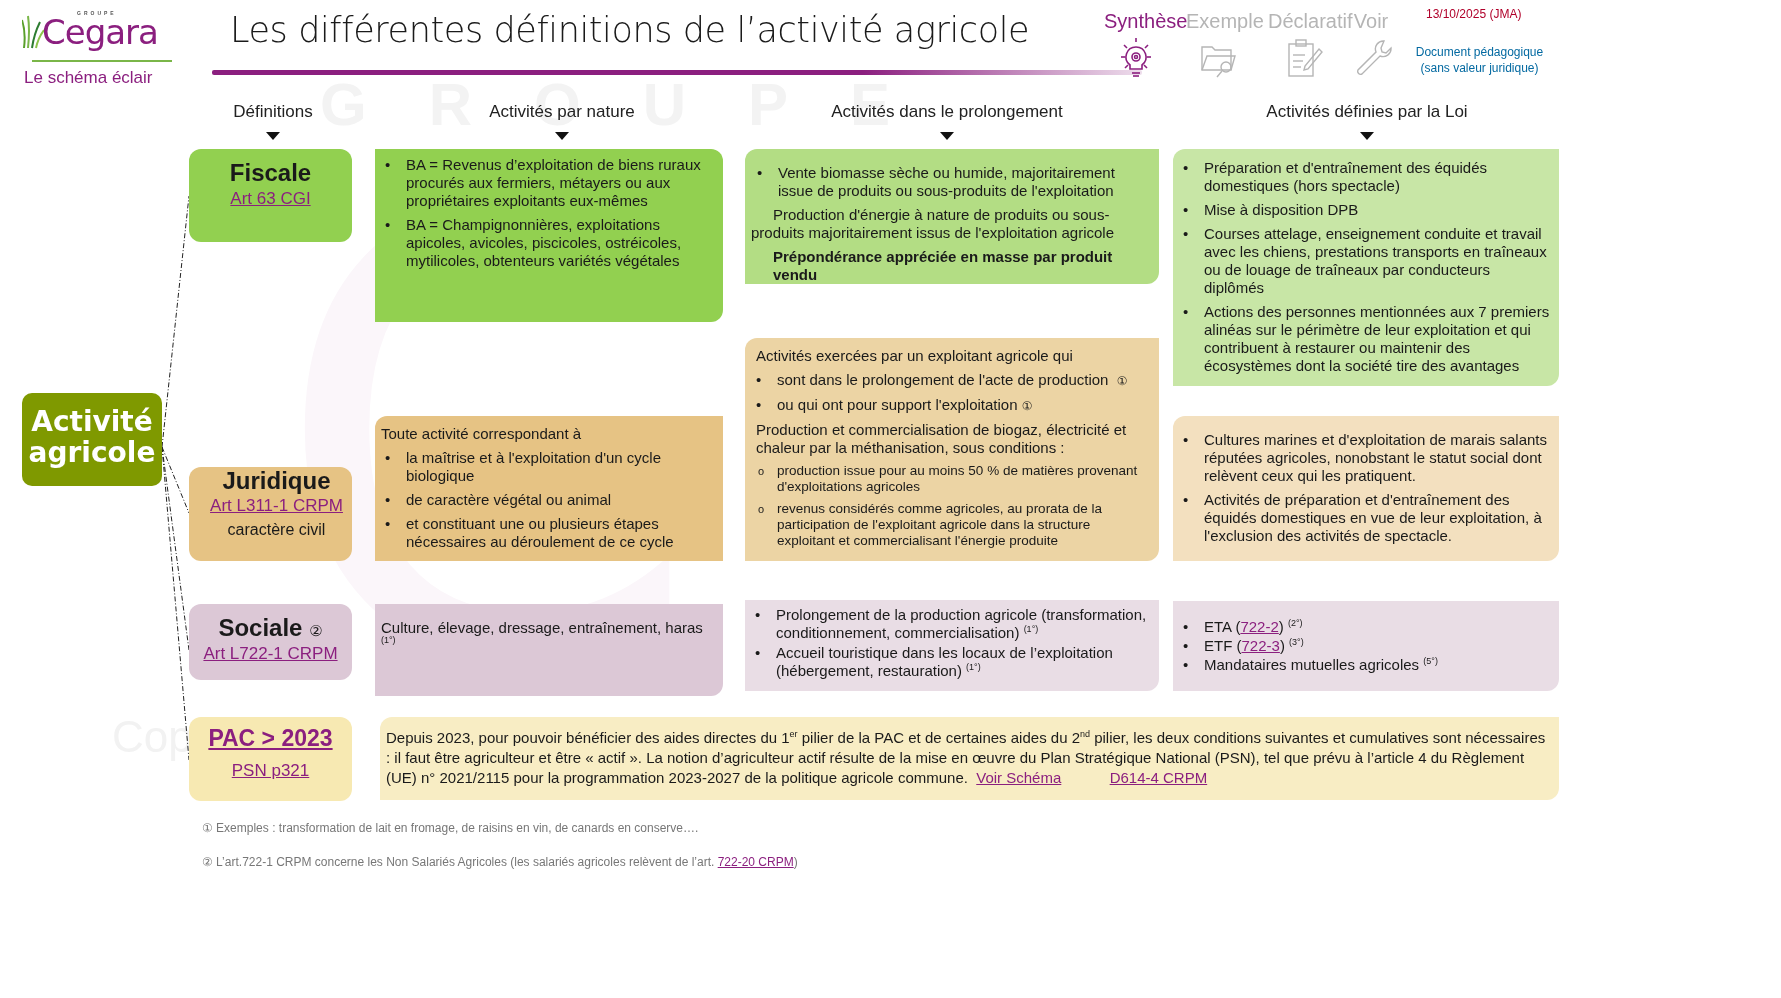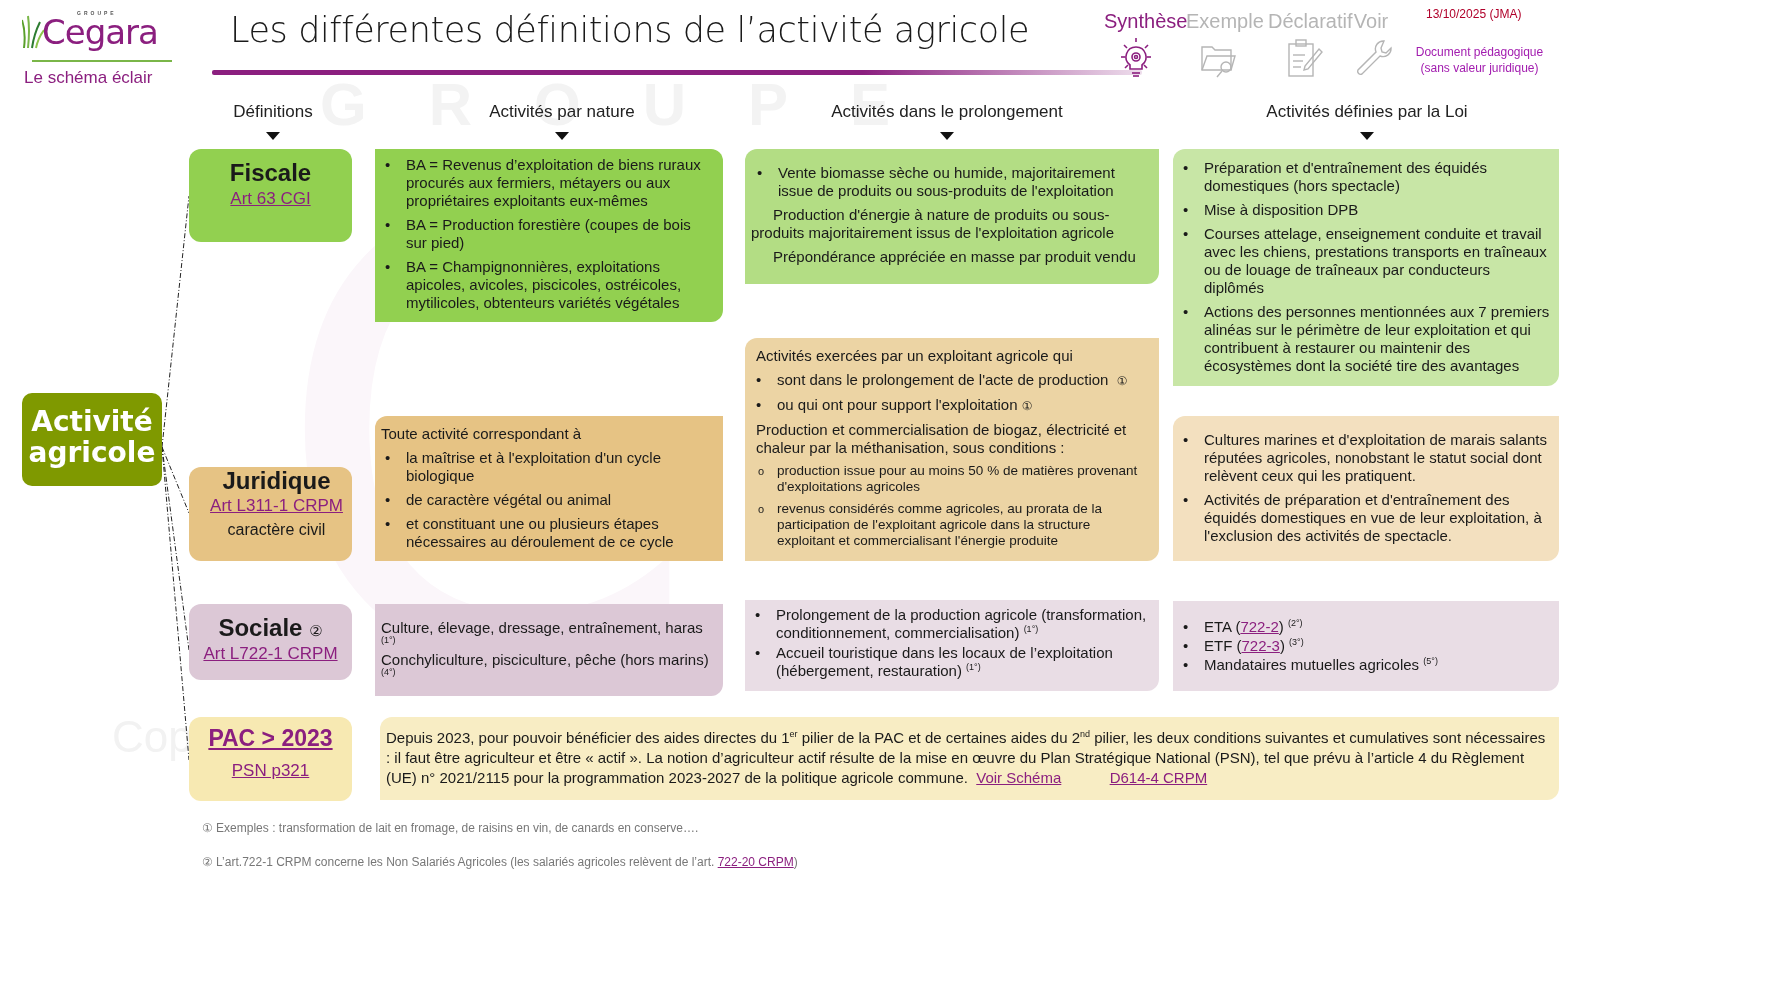--- a/index.html
+++ b/index.html
@@ -17,21 +17,21 @@
   .logo-sub { position: absolute; left: 2px; top: 60px; font-size: 17px; color: #8b1f7f; white-space: nowrap; }
 
   .page-title { left: 230px; top: 10px; font-size: 35px; color: #1a1a1a; font-family: "DejaVu Sans", sans-serif; font-weight: 300; letter-spacing: -0.4px; white-space: nowrap; }
   .title-bar { left: 212px; top: 70px; width: 930px; height: 5px; background: linear-gradient(to right, #8b1f7f 0%, #8b1f7f 70%, rgba(139,31,127,0.15) 100%); border-radius: 2px; }
 
   .nav-item { top: 10px; text-align: center; font-size: 20px; color: #b5b5b5; }
   .nav-item.active { color: #8b1f7f; }
   .nav-item .nav-icon { display: block; margin: 4px auto 0; width: 42px; height: 42px; }
 
   .date { left: 1426px; top: 7px; font-size: 12px; color: #b0002a; white-space: nowrap; }
-  .doc-peda { left: 1412px; top: 44px; width: 135px; text-align: center; font-size: 12px; color: #a21caf; line-height: 16px; }
+  .doc-peda { left: 1412px; top: 44px; width: 135px; text-align: center; font-size: 12px; color: #0369a1; line-height: 16px; }
 
   
   .wm-groupe { left: 320px; top: 70px; font-size: 60px; color: #f3f3f3; letter-spacing: 62px; font-weight: bold; z-index: 0; }
   .wm-c { left: 270px; top: 130px; font-size: 620px; color: #fbf6fa; font-family: "DejaVu Sans", sans-serif; line-height: 1; z-index: 0; }
   .wm-copy { left: 112px; top: 712px; font-size: 44px; color: #f2f2f2; z-index: 0; }
 
   
   .col-head { top: 102px; font-size: 17px; color: #222; text-align: center; white-space: nowrap; z-index: 2; }
   .arrow-down { width: 0; height: 0; border-left: 7px solid transparent; border-right: 7px solid transparent; border-top: 8px solid #111; margin: 10px auto 0; }
 
@@ -183,31 +183,30 @@
 </div>
 
 <div class="box def-box green" style="left:189px; top:149px; width:163px; height:93px; padding-top:15px;">
   <span class="def-title">Fiscale</span>
   <a class="def-link" style="margin-top:8px;">Art 63 CGI</a>
 </div>
 
 <div class="box green" style="left:375px; top:149px; width:348px; height:173px; border-radius:0 12px 12px 0; padding:7px 8px 0 4px;">
   <ul class="bul">
     <li>BA = Revenus d’exploitation de biens ruraux procurés aux fermiers, métayers ou aux propriétaires exploitants eux-mêmes</li>
-    <li>BA = Production forestière (coupes de bois sur pied)</li>
     <li>BA = Champignonnières, exploitations apicoles, avicoles, piscicoles, ostréicoles, mytilicoles, obtenteurs variétés végétales</li>
   </ul>
 </div>
 
 <div class="box green-light" style="left:745px; top:149px; width:414px; height:135px; border-radius:12px 0 12px 0; padding:15px 6px 0 6px;">
   <ul class="bul">
       <li>Vente biomasse sèche ou humide, majoritairement issue de produits ou sous-produits de l'exploitation</li>
     </ul>
   <p class="pl" style="text-indent:22px;">Production d'énergie à nature de produits ou sous-produits majoritairement issus de l'exploitation agricole</p>
-  <p class="pl" style="padding-left:22px;">Prépondérance appréciée en masse par produit vendu</p>
+  <p class="pl" style="padding-left:22px;font-weight:bold;">Prépondérance appréciée en masse par produit vendu</p>
 </div>
 
 <div class="box green-pale" style="left:1173px; top:149px; width:386px; height:237px; border-radius:12px 0 12px 0; padding:10px 8px 0 4px;">
   <ul class="bul">
     <li>Préparation et d'entraînement des équidés domestiques (hors spectacle)</li>
     <li>Mise à disposition DPB</li>
     <li>Courses attelage, enseignement conduite et travail avec les chiens, prestations transports en traîneaux ou de louage de traîneaux par conducteurs diplômés</li>
     <li>Actions des personnes mentionnées aux 7 premiers alinéas sur le périmètre de leur exploitation et qui contribuent à restaurer ou maintenir des écosystèmes dont la société tire des avantages</li>
   </ul>
 </div>
@@ -250,24 +249,20 @@
 <div class="box def-box mauve" style="left:189px; top:604px; width:163px; height:76px; padding-top:15px;">
   <span class="def-title"><span>Sociale</span> <span style="font-size:15px; font-weight:normal;">②</span></span>
   <a class="def-link" style="margin-top:5px;">Art L722-1 CRPM</a>
 </div>
 
 <div class="box mauve" style="left:375px; top:604px; width:348px; height:92px; border-radius:0 0 12px 0; padding:15px 6px 0 6px;">
   <div>
     <span>Culture, élevage, dressage, entraînement, haras</span>
     <span class="subnote">(1°)</span>
   </div>
-  <div style="margin-top:6px;">
-    <span>Conchyliculture, pisciculture, pêche (hors marins)</span>
-    <span class="subnote">(4°)</span>
-  </div>
 </div>
 
 <div class="box mauve-pale" style="left:745px; top:600px; width:414px; height:91px; border-radius:0 0 12px 0; padding:6px 6px 0 4px;">
   <ul class="bul">
     <li style="margin-bottom:2px;"><span>Prolongement de la production agricole (transformation, conditionnement, commercialisation)</span> <span class="sup">(1°)</span></li>
     <li><span>Accueil touristique dans les locaux de l’exploitation (hébergement, restauration)</span> <span class="sup">(1°)</span></li>
   </ul>
 </div>
 
 <div class="box mauve-pale" style="left:1173px; top:601px; width:386px; height:90px; border-radius:0 0 12px 0; padding:17px 8px 0 4px;">

